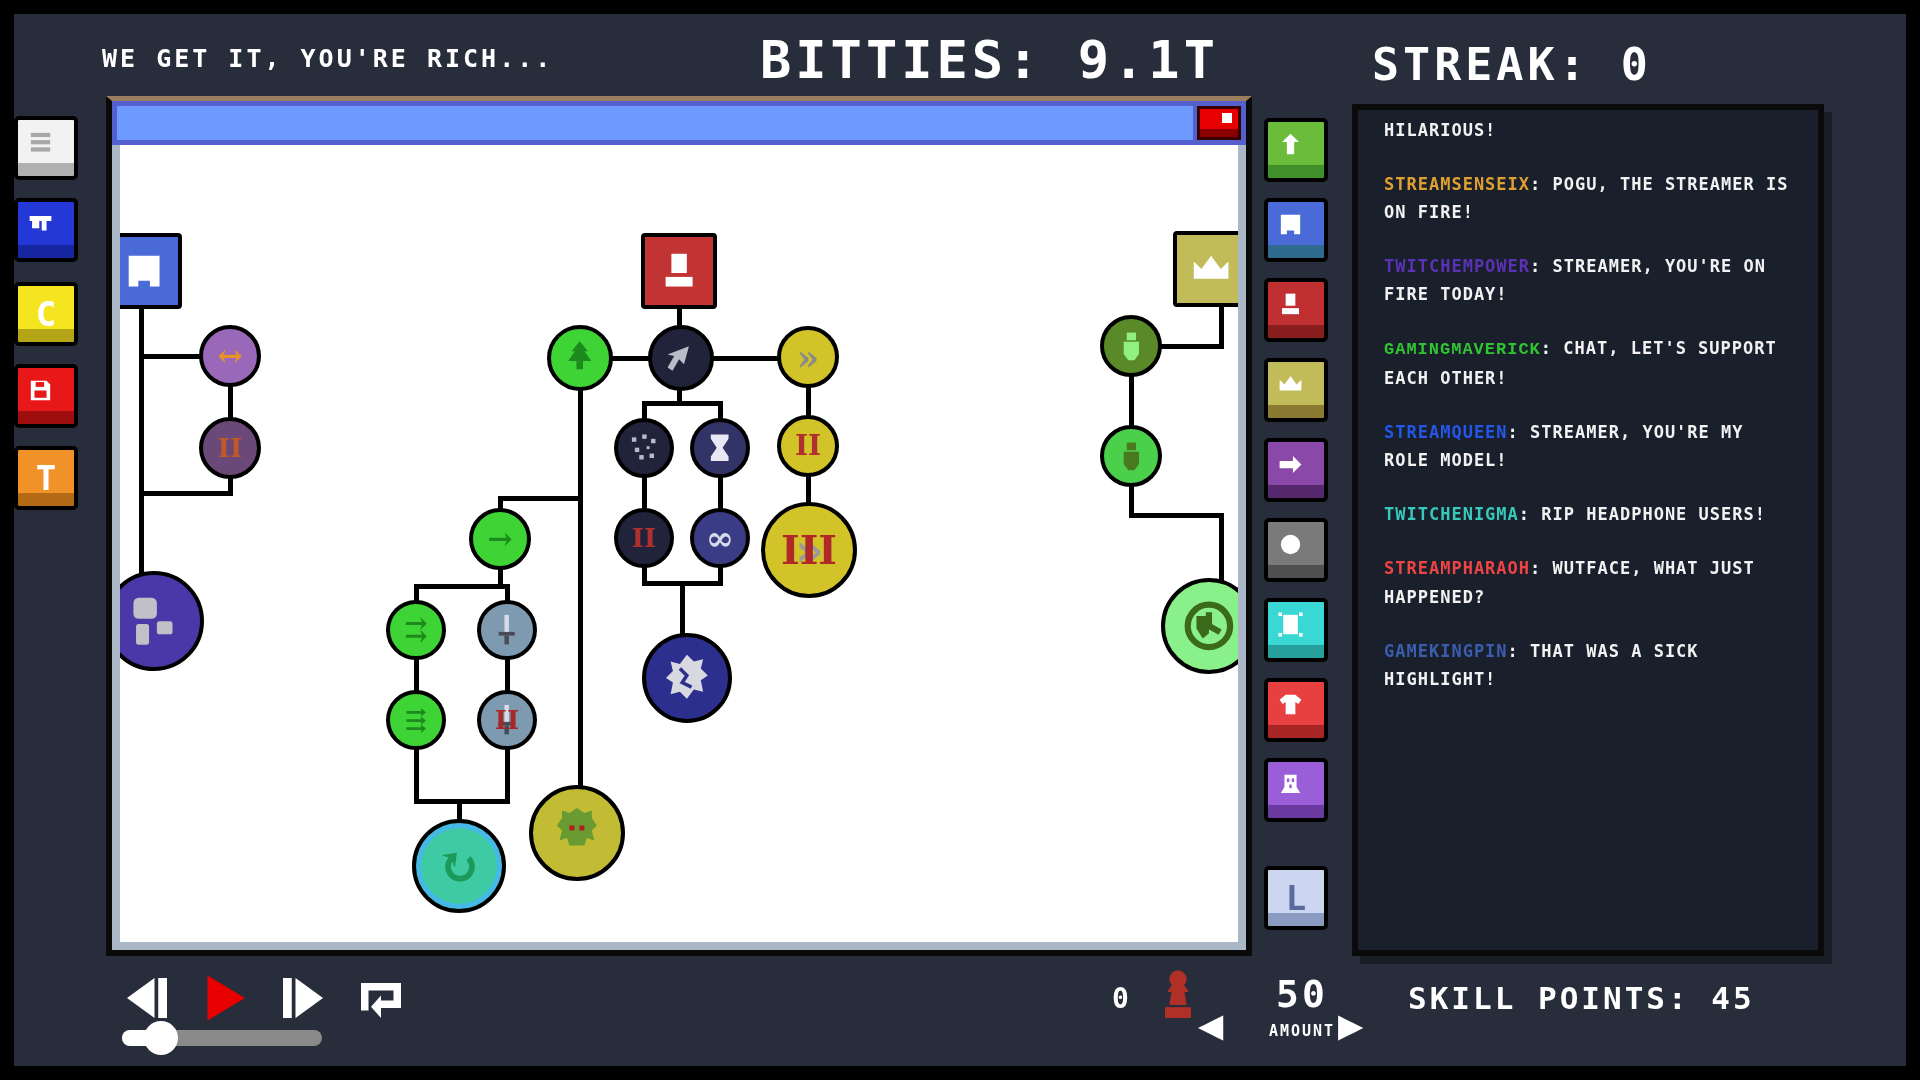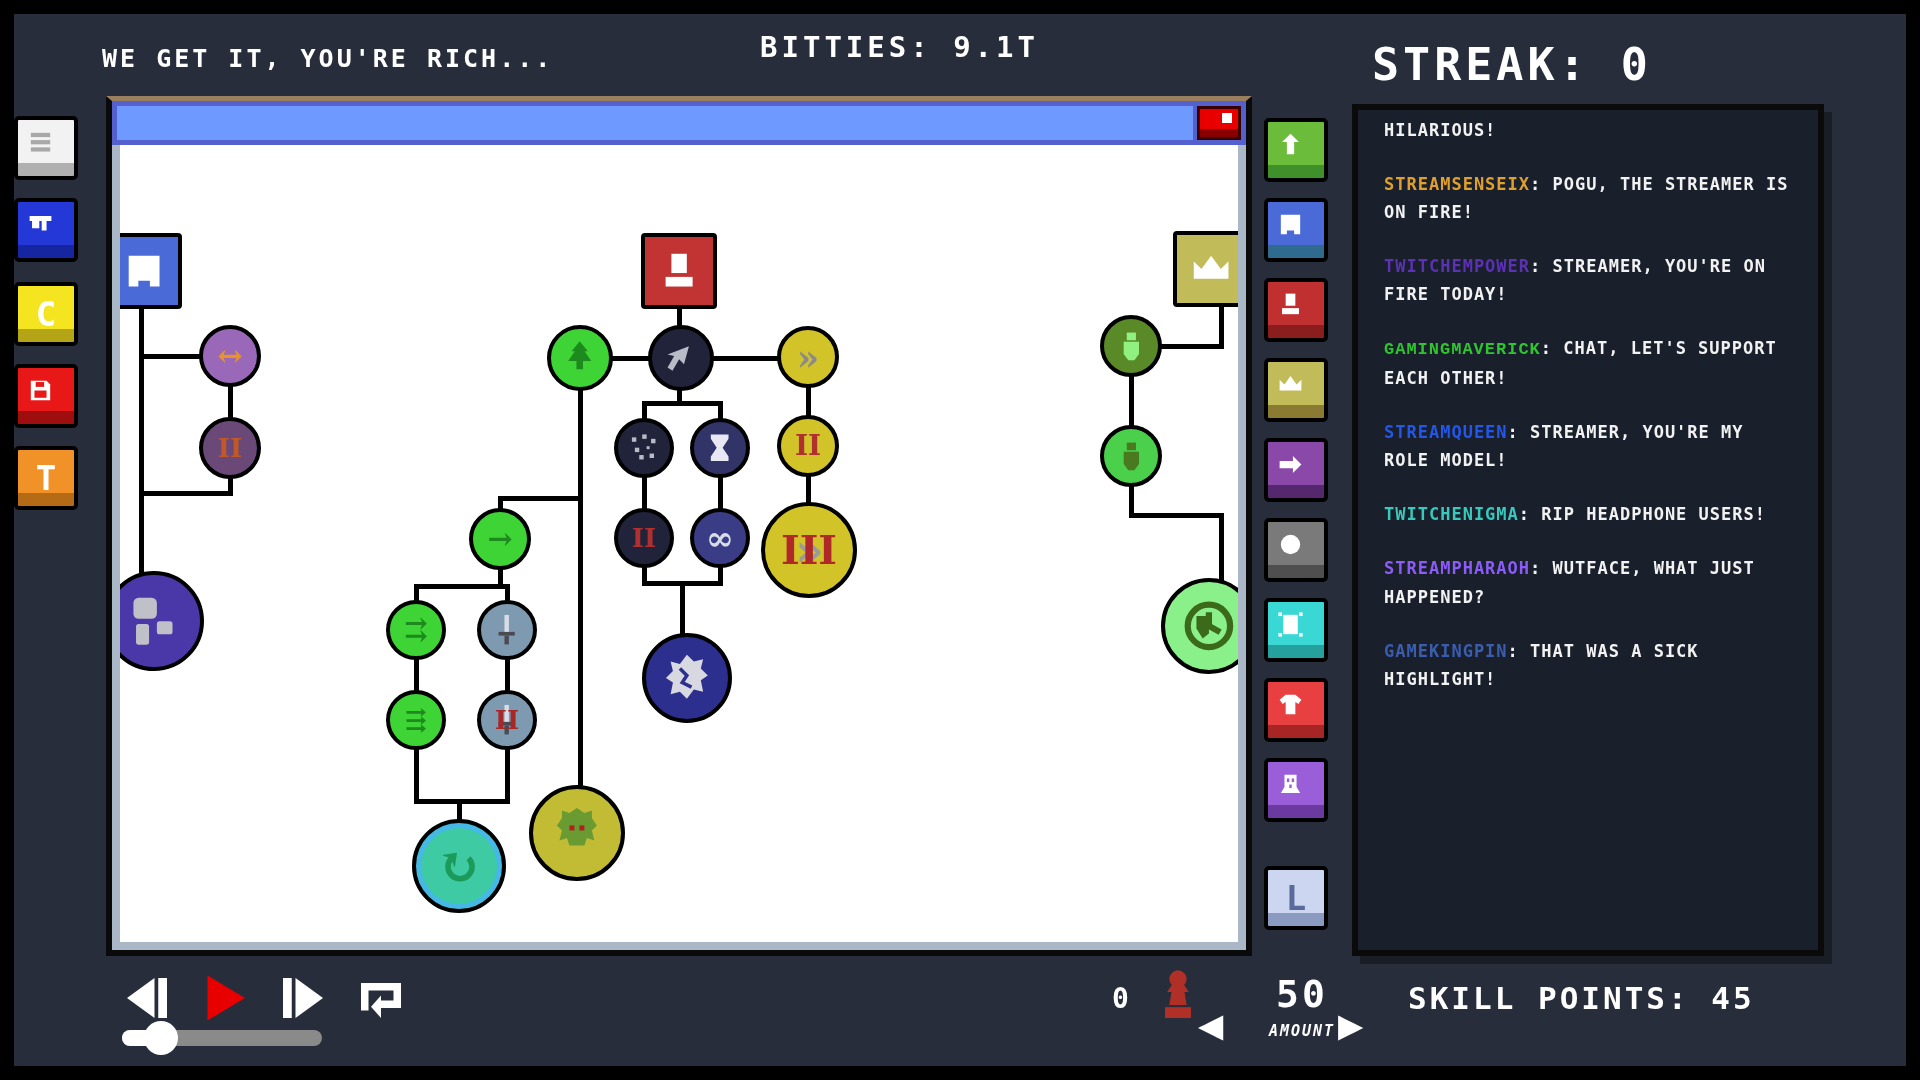--- a/index.html
+++ b/index.html
@@ -3,21 +3,21 @@
 <meta charset="utf-8">
 <style>
   html,body{margin:0;padding:0;background:#000;}
   .stage{position:relative;width:1920px;height:1080px;background:#272d3a;
          box-shadow:0 0 0 14px #000 inset;overflow:hidden;
          font-family:"DejaVu Sans Mono","Liberation Mono",monospace;font-weight:bold;}
   .pxtext{color:#fff;text-transform:uppercase;letter-spacing:3px;}
 
   
   .note{position:absolute;left:102px;top:44px;font-size:25px;}
-  .bitties{position:absolute;left:760px;top:30px;font-size:29px;letter-spacing:4px;}
+  .bitties{position:absolute;left:760px;top:30px;font-size:52px;letter-spacing:4px;}
   .streak{position:absolute;left:1372px;top:38px;font-size:45px;letter-spacing:4px;}
 
   
   .pixbtn{position:absolute;width:64px;height:64px;border:4px solid #000;border-radius:5px;
           display:flex;align-items:center;justify-content:center;box-sizing:border-box;cursor:pointer;}
   .pixbtn svg{width:72%;height:72%;}
   .pixbtn .glyph{font-size:34px;line-height:1;}
 
   
   .win{position:absolute;left:106px;top:96px;width:1146px;height:860px;background:#fff;
@@ -53,21 +53,21 @@
   .ctl{width:62px;height:60px;cursor:pointer;}
   .ctl svg{width:100%;height:100%;}
   .slider{position:absolute;left:122px;top:1030px;width:200px;height:16px;background:#8a8a8a;
           border-radius:8px;cursor:pointer;}
   .slider .fill{position:absolute;left:0;top:0;height:16px;width:40px;background:#fff;border-radius:8px;}
   .slider .knob{position:absolute;left:22px;top:-9px;width:34px;height:34px;background:#fff;border-radius:50%;}
   .viewers{position:absolute;left:1112px;top:982px;font-size:28px;}
   .pawn{position:absolute;left:1152px;top:966px;width:52px;height:58px;}
   .amount-left{position:absolute;left:1198px;top:1004px;font-size:42px;color:#fff;cursor:pointer;line-height:1;}
   .amount-val{position:absolute;left:1252px;top:972px;width:100px;text-align:center;font-size:38px;}
-  .amount-lbl{position:absolute;left:1252px;top:1022px;width:100px;text-align:center;font-size:15px;letter-spacing:2px;font-style:italic;}
+  .amount-lbl{position:absolute;left:1252px;top:1022px;width:100px;text-align:center;font-size:15px;letter-spacing:2px;}
   .amount-right{position:absolute;left:1338px;top:1004px;font-size:42px;color:#fff;cursor:pointer;line-height:1;}
   .skillpts{position:absolute;left:1408px;top:980px;font-size:31px;letter-spacing:3px;}
 </style>
 </head>
 <body>
 
 <div class="stage">
 
   <div class="pxtext note">WE GET IT, YOU'RE RICH...</div>
   <div class="pxtext bitties">BITTIES: 9.1T</div>
@@ -386,21 +386,21 @@
       </div>
     </div>
 
   <div class="chat" id="chat-box">
       <div class="msg clip">HILARIOUS!</div>
       <div class="msg"><span class="u" style="color: rgb(224, 160, 48);">STREAMSENSEIX</span>: POGU, THE STREAMER IS ON FIRE!</div>
       <div class="msg"><span class="u" style="color: rgb(91, 50, 180);">TWITCHEMPOWER</span>: STREAMER, YOU'RE ON FIRE TODAY!</div>
       <div class="msg"><span class="u" style="color: rgb(48, 196, 49); font-family: Liberation Mono, monospace;">GAMINGMAVERICK</span>: CHAT, LET'S SUPPORT EACH OTHER!</div>
       <div class="msg"><span class="u" style="color: rgb(36, 87, 232);">STREAMQUEEN</span>: STREAMER, YOU'RE MY ROLE MODEL!</div>
       <div class="msg"><span class="u" style="color: rgb(56, 200, 188);">TWITCHENIGMA</span>: RIP HEADPHONE USERS!</div>
-      <div class="msg"><span class="u" style="color: #8b5cf6;">STREAMPHARAOH</span>: WUTFACE, WHAT JUST HAPPENED?</div>
+      <div class="msg"><span class="u" style="color: #ef4444;">STREAMPHARAOH</span>: WUTFACE, WHAT JUST HAPPENED?</div>
       <div class="msg"><span class="u" style="color: rgb(58, 93, 174);">GAMEKINGPIN</span>: THAT WAS A SICK HIGHLIGHT!</div>
     </div>
 
   <div class="controls">
     <div class="ctl">
       <svg viewBox="0 0 24 24" fill="#fff">
           <path d="M15 4L4 12l11 8z"></path>
           <rect x="16.5" y="4" width="3.5" height="16"></rect>
         </svg>
     </div>

